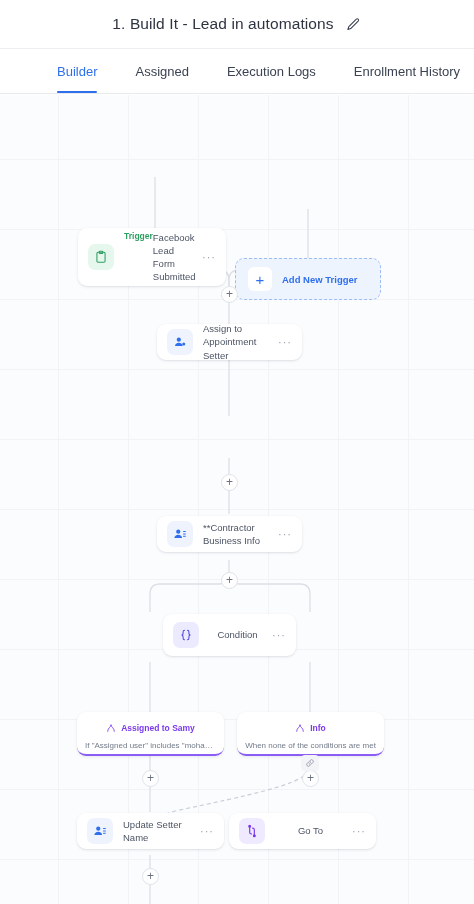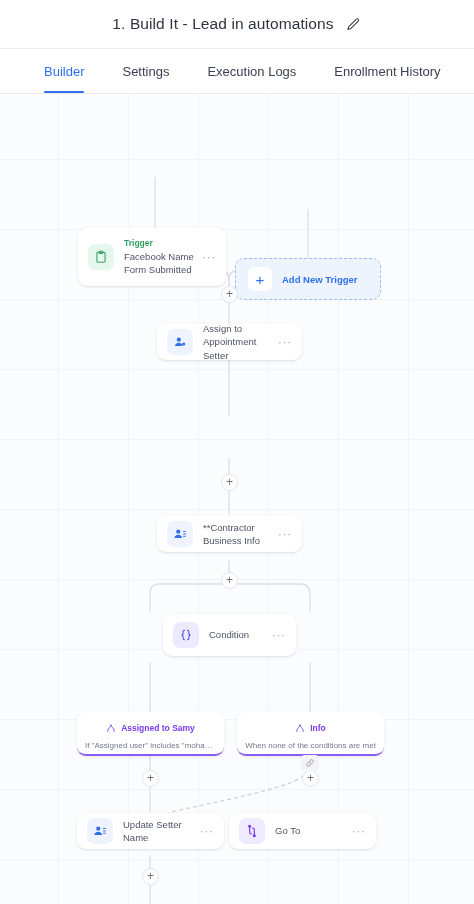--- a/index.html
+++ b/index.html
@@ -42,21 +42,21 @@
   }
 
   
   .tabbar {
     height: 46px;
     background: #ffffff;
     border-top: 1px solid #eceef1;
     border-bottom: 1px solid #e8eaee;
     display: flex;
     align-items: stretch;
-    padding-left: 44px;
+    padding-left: 57px;
     box-sizing: border-box;
   }
   .tab {
     display: flex;
     align-items: center;
     font-size: 13px;
     color: #3b4252;
     margin-right: 38px;
     position: relative;
     cursor: pointer;
@@ -115,21 +115,21 @@
     display: flex;
     align-items: center;
     justify-content: center;
     flex: 0 0 auto;
     margin-right: 10px;
   }
   .node-body {
     flex: 1 1 auto;
     min-width: 0;
     display: flex;
-    flex-direction: column;
+    flex-direction: row;
     justify-content: center;
   }
   .node-kicker {
     font-size: 8.5px;
     font-weight: bold;
     color: #2f9e63;
     line-height: 1.35;
   }
   .node-label {
     font-size: 9.5px;
@@ -255,21 +255,21 @@
       <path d="M16.5 3.5a2.1 2.1 0 0 1 3 3L7.5 18.5 3 20l1.5-4.5z"></path>
     </svg>
   </div>
 </div>
 
 <div class="tabbar">
   <div class="tab active">
     <span>Builder</span>
   </div>
   <div class="tab">
-    <span>Settings</span>
+    <span>Assigned</span>
   </div>
   <div class="tab">
     <span>Execution Logs</span>
   </div>
   <div class="tab">
     <span>Enrollment History</span>
   </div>
 </div>
 
 <div class="canvas">
@@ -307,21 +307,21 @@
 
   <div class="node" style="left:78px; top:133px; width:148px; height:58px;">
     <div class="node-icon" style="background:#e6f7ee;">
       <svg width="14" height="14" viewBox="0 0 24 24" fill="none" stroke="#2f9e63" stroke-width="1.8" stroke-linecap="round" stroke-linejoin="round">
         <rect x="5" y="4" width="14" height="17" rx="2"></rect>
         <rect x="9" y="2" width="6" height="4" rx="1"></rect>
       </svg>
     </div>
     <div class="node-body">
       <div class="node-kicker">Trigger</div>
-      <div class="node-label">Facebook Name Form Submitted</div>
+      <div class="node-label">Facebook Lead Form Submitted</div>
     </div>
     <div class="node-dots">···</div>
   </div>
 
   <div class="add-trigger" style="left:235px; top:163px; width:146px; height:42px;">
     <div class="add-trigger-icon">+</div>
     <div class="add-trigger-label">Add New Trigger</div>
   </div>
 
   <div class="plus" style="left:221px; top:191px;">

